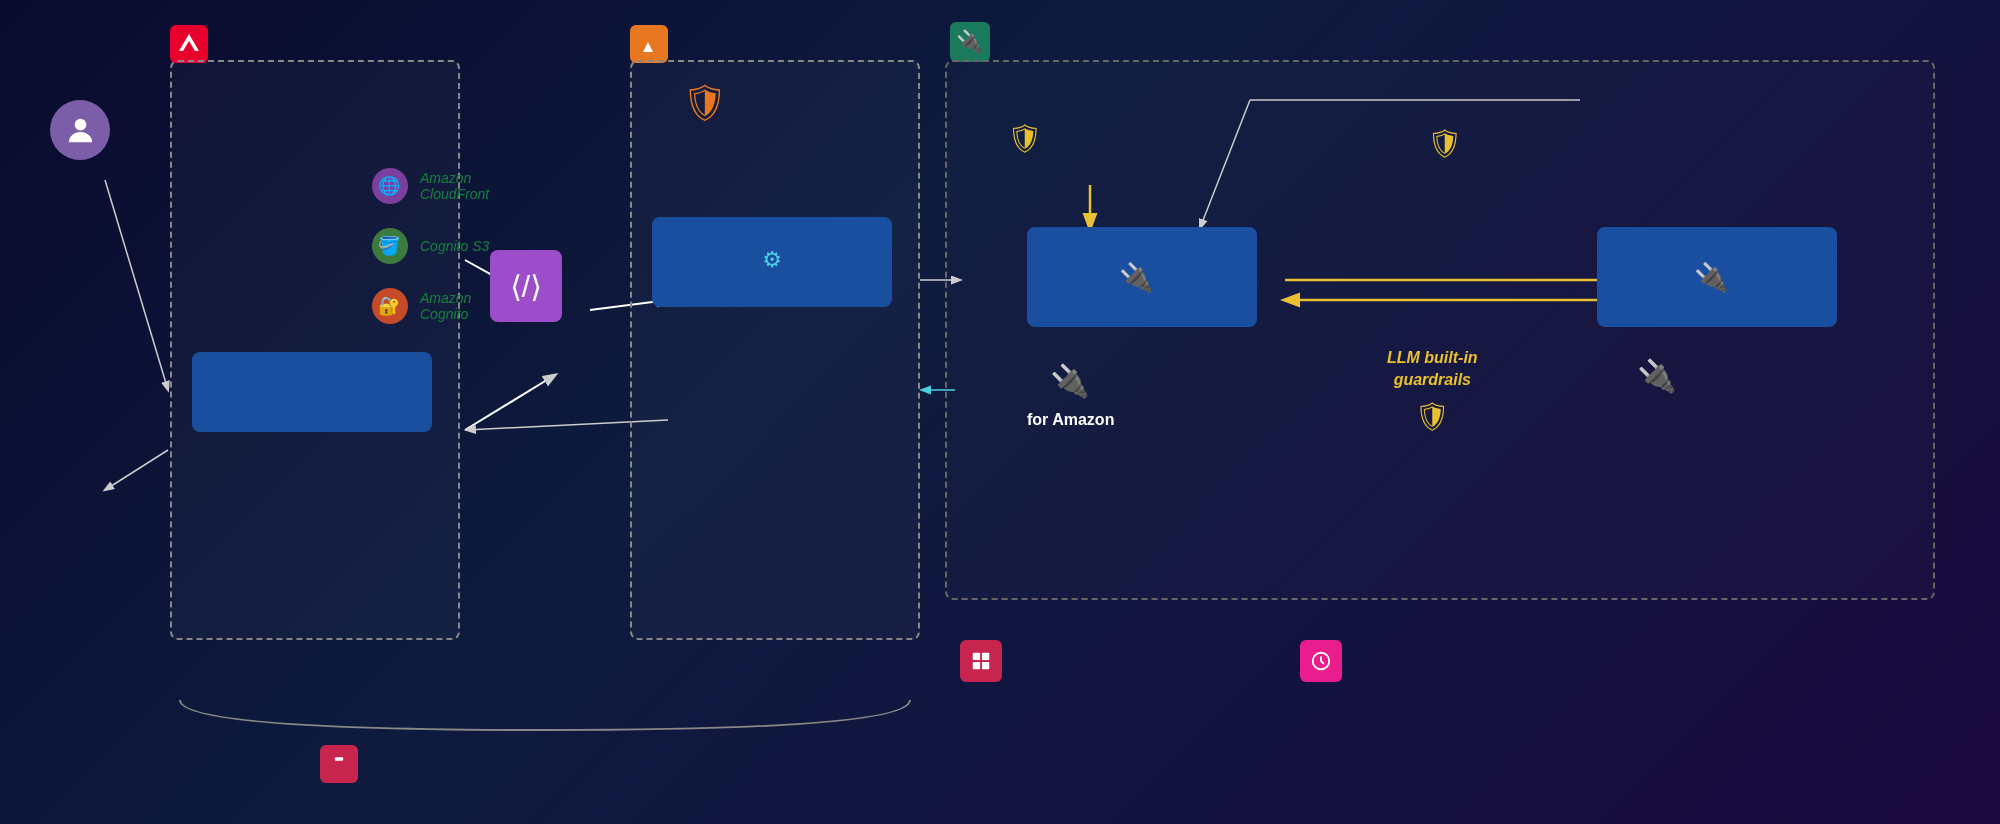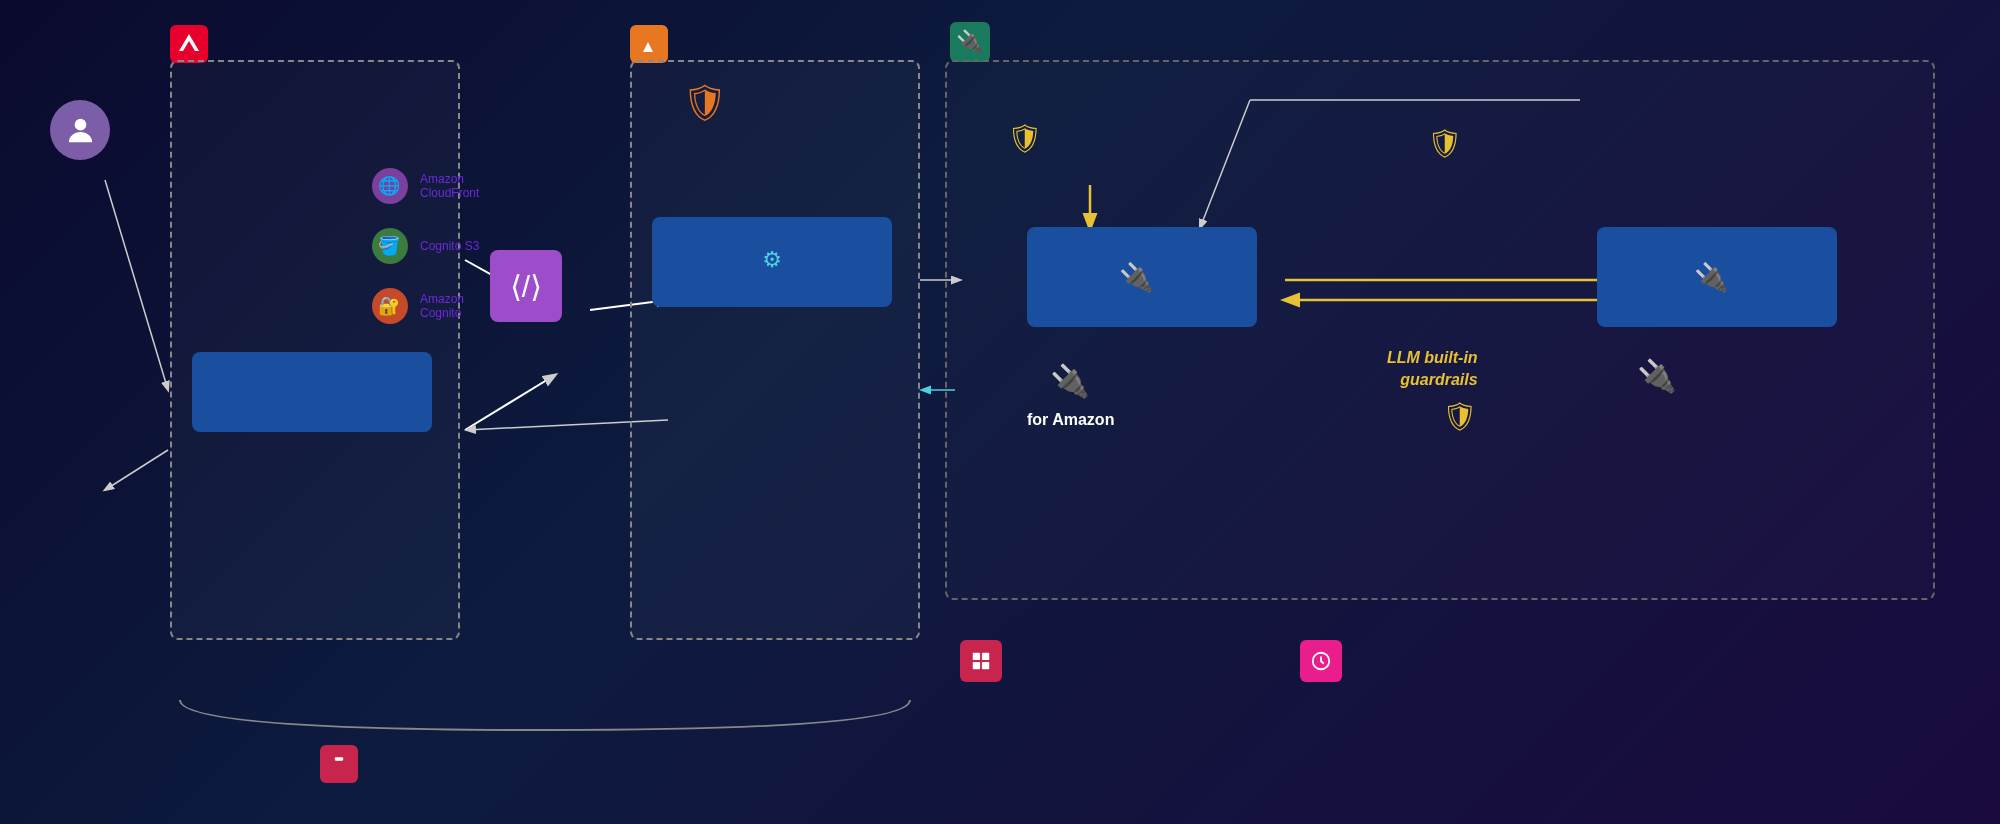--- a/index.html
+++ b/index.html
@@ -100,22 +100,23 @@
     .cloudfront-bg { background: #7b3f9e; }
     .s3-bg { background: #3c7a3e; }
     .cognito-bg { background: #c44a2a; }
 
     .services-list {
       position: absolute;
       top: 100px;
       left: 200px;
     }
     .service-name {
-      font-size: 12px;
-      color: #6d28d9;
+      font-size: 14px;
+      color: #15803d;
+      font-style: italic;
     }
 
     
     .api-gateway-section {
       position: absolute;
       left: 490px;
       top: 250px;
       text-align: center;
     }
 
@@ -410,21 +411,21 @@
 
     <div style="position:absolute; left:80px; top:300px; text-align:center;">
       <span style="font-size:32px;">🔌</span>
       <div style="font-size:16px; font-weight:bold; color:white; margin-top:8px; line-height:1.5;">
         <span></span>
         <span> for Amazon</span><br>
         <span></span>
       </div>
     </div>
 
-    <div style="position:absolute; left:440px; top:285px; text-align:right;">
+    <div style="position:absolute; left:440px; top:285px; text-align:center;">
       <div style="font-size:16px; font-style:italic; font-weight:bold; color:#e8c030; line-height:1.4;">
         LLM built-in<br>guardrails
       </div>
       <div style="font-size:28px; color:#e8c030; margin-top:8px;">🛡</div>
     </div>
 
     <div style="position:absolute; left:690px; top:295px;">
       <span style="font-size:32px;">🔌</span>
       <div style="font-size:15px; font-weight:bold; color:white; margin-top:6px; line-height:1.4;">
         <span></span><br>

